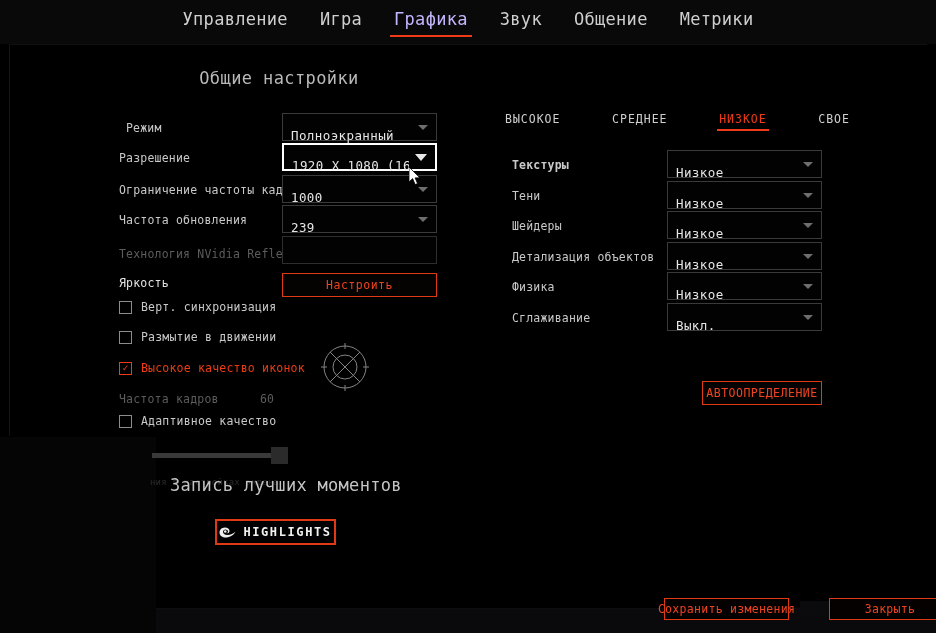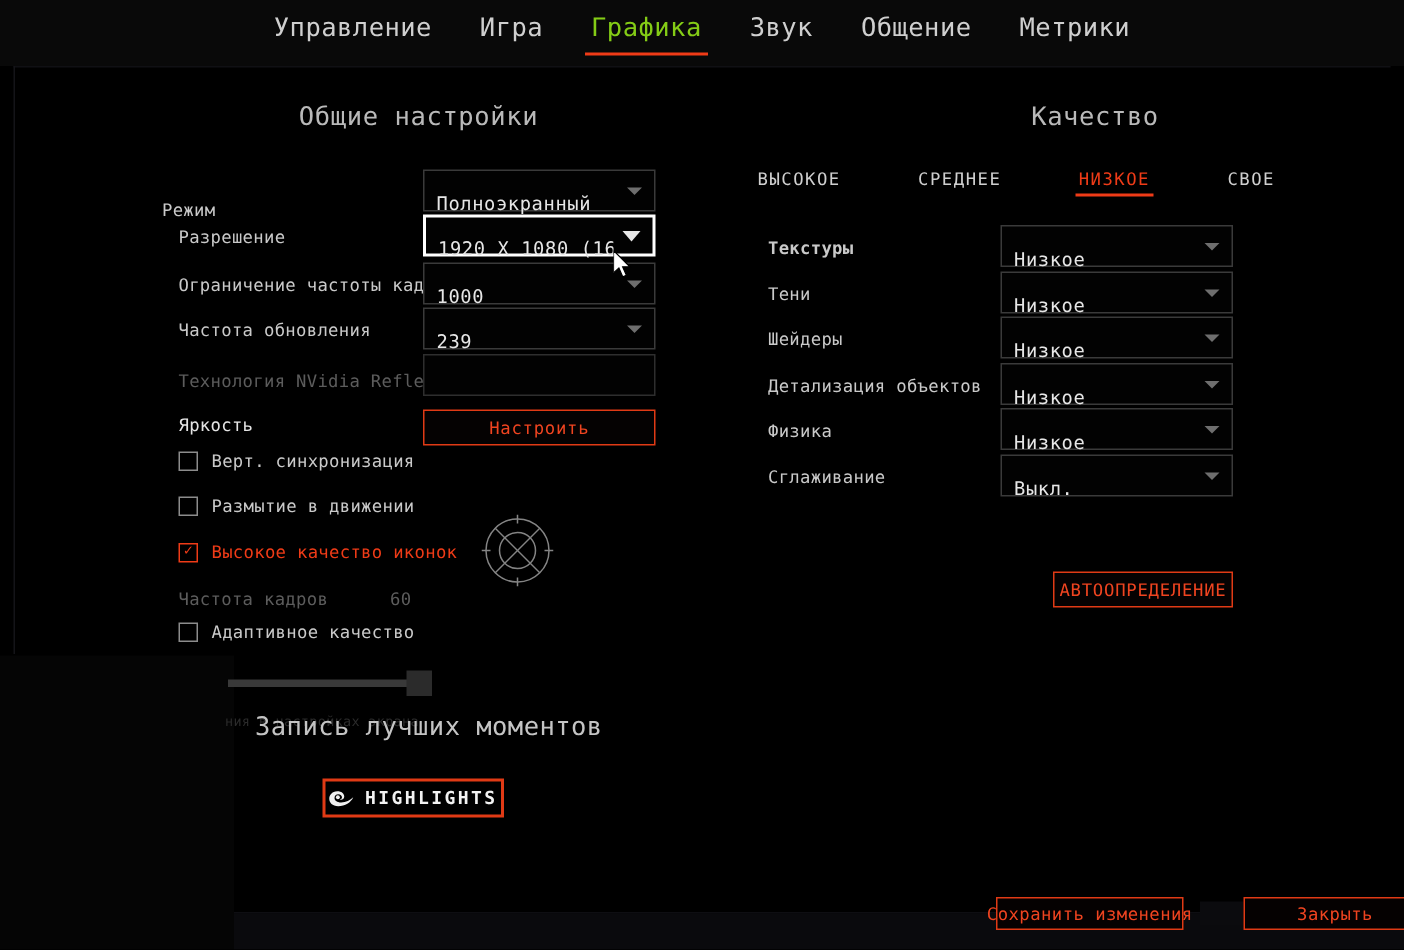--- a/index.html
+++ b/index.html
@@ -23,21 +23,21 @@
   
   #tabbar{
     position:absolute;left:0;top:0;width:936px;height:44px;
     background:#090909;
     display:flex;align-items:center;justify-content:center;gap:24px;
   }
   .tab{
     position:relative;font-size:17px;letter-spacing:.3px;color:#cfcfcf;
     padding:2px 4px 8px 4px;cursor:pointer;white-space:nowrap;
   }
-  .tab.active{color:#84cc16;}
+  .tab.active{color:#c4b5fd;}
   .tab.active::after{
     content:"";position:absolute;left:0;right:0;bottom:0;height:2px;background:#ef3b17;
   }
 
   
   .col-title{
     position:absolute;font-size:17px;color:#b9b9b9;letter-spacing:.4px;white-space:nowrap;
   }
   #title-general{left:119px;top:68px;width:320px;text-align:center;}
   #title-quality{left:580px;top:68px;width:300px;text-align:center;}
@@ -141,21 +141,21 @@
     <div class="tab">Управление</div>
     <div class="tab">Игра</div>
     <div class="tab active">Графика</div>
     <div class="tab">Звук</div>
     <div class="tab">Общение</div>
     <div class="tab">Метрики</div>
   </div>
 
   <div class="col-title" id="title-general">Общие настройки</div>
 
-  <div class="row" style="left:108px;top:115px;margin-top:12px;">
+  <div class="row" style="left:126px;top:115px;">
     <span class="lbl">Режим</span>
   </div>
   <div class="select" style="left:282px;top:113px;width:155px;">
     <span class="val">Полноэкранный</span>
     <span class="caret"></span>
   </div>
 
   <div class="row" style="left:119px;top:145px;">
     <span class="lbl">Разрешение</span>
   </div>
@@ -225,21 +225,20 @@
     <circle cx="24" cy="24" r="21" fill="none" stroke="#b8b8b8" stroke-width="1"></circle>
     <circle cx="24" cy="24" r="12" fill="none" stroke="#b8b8b8" stroke-width="1"></circle>
     <line x1="9" y1="9" x2="39" y2="39" stroke="#b8b8b8" stroke-width="1"></line>
     <line x1="39" y1="9" x2="9" y2="39" stroke="#b8b8b8" stroke-width="1"></line>
     <line x1="24" y1="0" x2="24" y2="6" stroke="#b8b8b8" stroke-width="1"></line>
     <line x1="24" y1="42" x2="24" y2="48" stroke="#b8b8b8" stroke-width="1"></line>
     <line x1="0" y1="24" x2="6" y2="24" stroke="#b8b8b8" stroke-width="1"></line>
     <line x1="42" y1="24" x2="48" y2="24" stroke="#b8b8b8" stroke-width="1"></line>
   </svg>
 
-  <div class="col-title" id="title-quality">Качество</div>
 
   <div id="quality-tabs">
     <div class="qtab">ВЫСОКОЕ</div>
     <div class="qtab">СРЕДНЕЕ</div>
     <div class="qtab active">НИЗКОЕ</div>
     <div class="qtab">СВОЕ</div>
   </div>
 
   <div class="row" style="left:512px;top:152px;font-weight:bold;">
     <span class="lbl">Текстуры</span>

